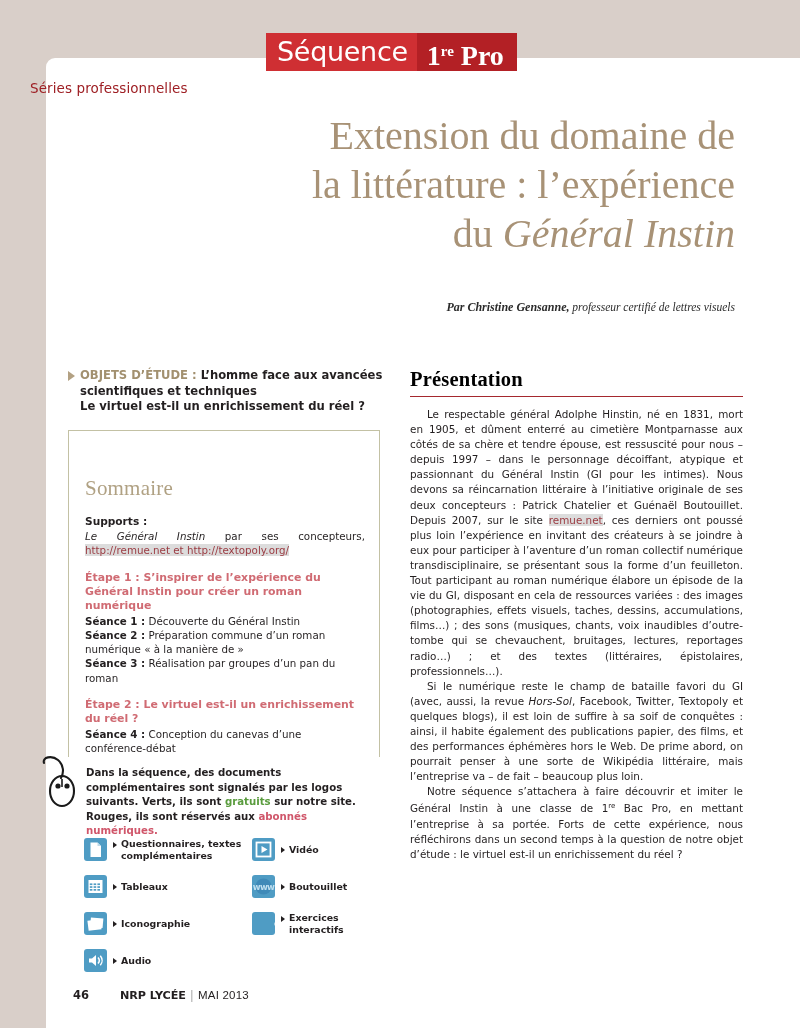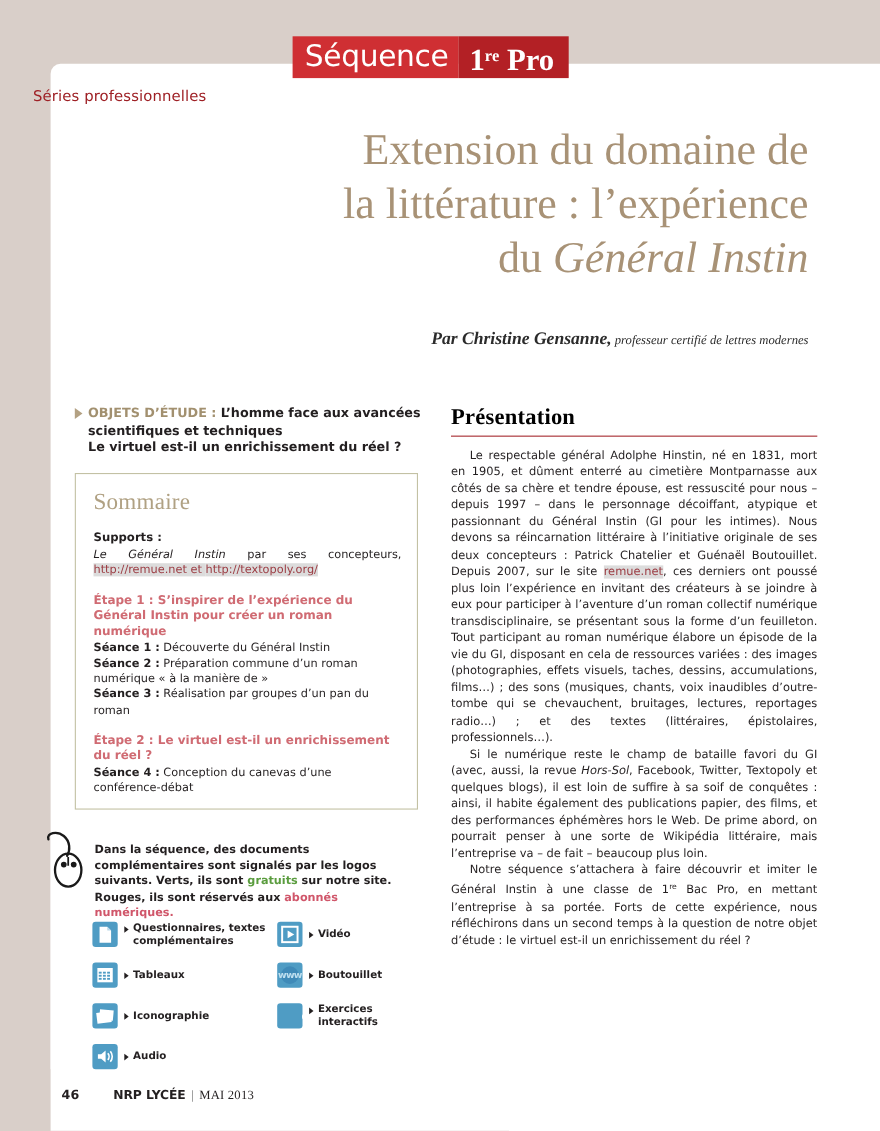--- a/index.html
+++ b/index.html
@@ -95,21 +95,21 @@
 
   .byline {
     position: absolute;
     left: 300px; top: 300px;
     width: 435px;
     text-align: right;
     font-family: "Liberation Serif", serif;
     font-size: 11.5px;
     color: #2b2b2b;
   }
-  .byline b { font-weight: 700; font-style: italic; font-size: 16px; }
+  .byline b { font-weight: 700; font-style: italic; font-size: 12px; }
   .byline i { font-style: italic; }
 
   
   .col-left {
     position: absolute;
     left: 68px; top: 368px;
     width: 320px;
   }
 
   .objets {
@@ -141,20 +141,21 @@
     background: #ffffff;
     padding: 13px 14px 12px 16px;
   }
   .sommaire h2 {
     font-family: "Liberation Serif", serif;
     font-size: 21px;
     font-weight: 400;
     color: #b0a183;
     margin-bottom: 13px;
     letter-spacing: 0.2px;
+    margin-top: 32px;
   }
   .som-body {
     font-family: "DejaVu Sans", sans-serif;
     font-size: 10.3px;
     line-height: 14.2px;
     color: #231f20;
   }
   .som-body .supports-h { font-weight: 700; font-size: 10.6px; display:block; margin-bottom:1px;}
   .som-body .just { text-align: justify; }
   .som-body .it { font-style: italic; }
@@ -294,23 +295,23 @@
     color: #231f20;
     text-align: justify;
   }
   .body-text p { text-indent: 17px; margin-bottom: 0; }
   .body-text .it { font-style: italic; }
   .body-text sup { font-size: 7px; vertical-align: 4px; }
 
   
   .footer {
     position: absolute;
-    left: 56px; top: 988px;
+    left: 73px; top: 988px;
     display: flex;
-    align-items: flex-end;
+    align-items: center;
   }
   .footer .pg {
     font-family: "DejaVu Sans", sans-serif;
     font-size: 11.5px;
     font-weight: 700;
     color: #231f20;
     width: 47px;
   }
   .footer .nrp {
     font-family: "DejaVu Sans", sans-serif;
@@ -319,21 +320,21 @@
     color: #231f20;
     letter-spacing: -0.1px;
   }
   .footer .sep {
     font-family: "Liberation Serif", serif;
     font-size: 11.5px;
     color: #6d6d6d;
     margin: 0 5px;
   }
   .footer .date {
-    font-family: Liberation Serif, serif;
+    font-family: Liberation Sans, sans-serif;
     font-size: 11.5px;
     color: #231f20;
     letter-spacing: 0.2px;
   }
 </style>
 </head>
 <body>
 
 <div class="page-bg"></div>
 <div class="page-sheet"></div>
@@ -347,21 +348,21 @@
   <span class="series-sub-inner">Séries professionnelles</span>
 </div>
 
 <div class="title">
   <span>Extension du domaine de</span><br>
   <span>la littérature : l’expérience</span><br>
   <span>du </span><span class="it">Général Instin</span>
 </div>
 
 <div class="byline">
-  <b>Par Christine Gensanne,</b><i> professeur certifié de lettres modernes</i>
+  <b>Par Christine Gensanne,</b><i> professeur certifié de lettres visuels</i>
 </div>
 
 <div class="col-left">
   <div class="objets">
     <span class="tri"></span>
     <span class="lbl">OBJETS D’ÉTUDE :</span><span> L’homme face aux avancées</span><br>
     <span>scientifiques et techniques</span><br>
     <span>Le virtuel est-il un enrichissement du réel ?</span>
   </div>
 </div>

